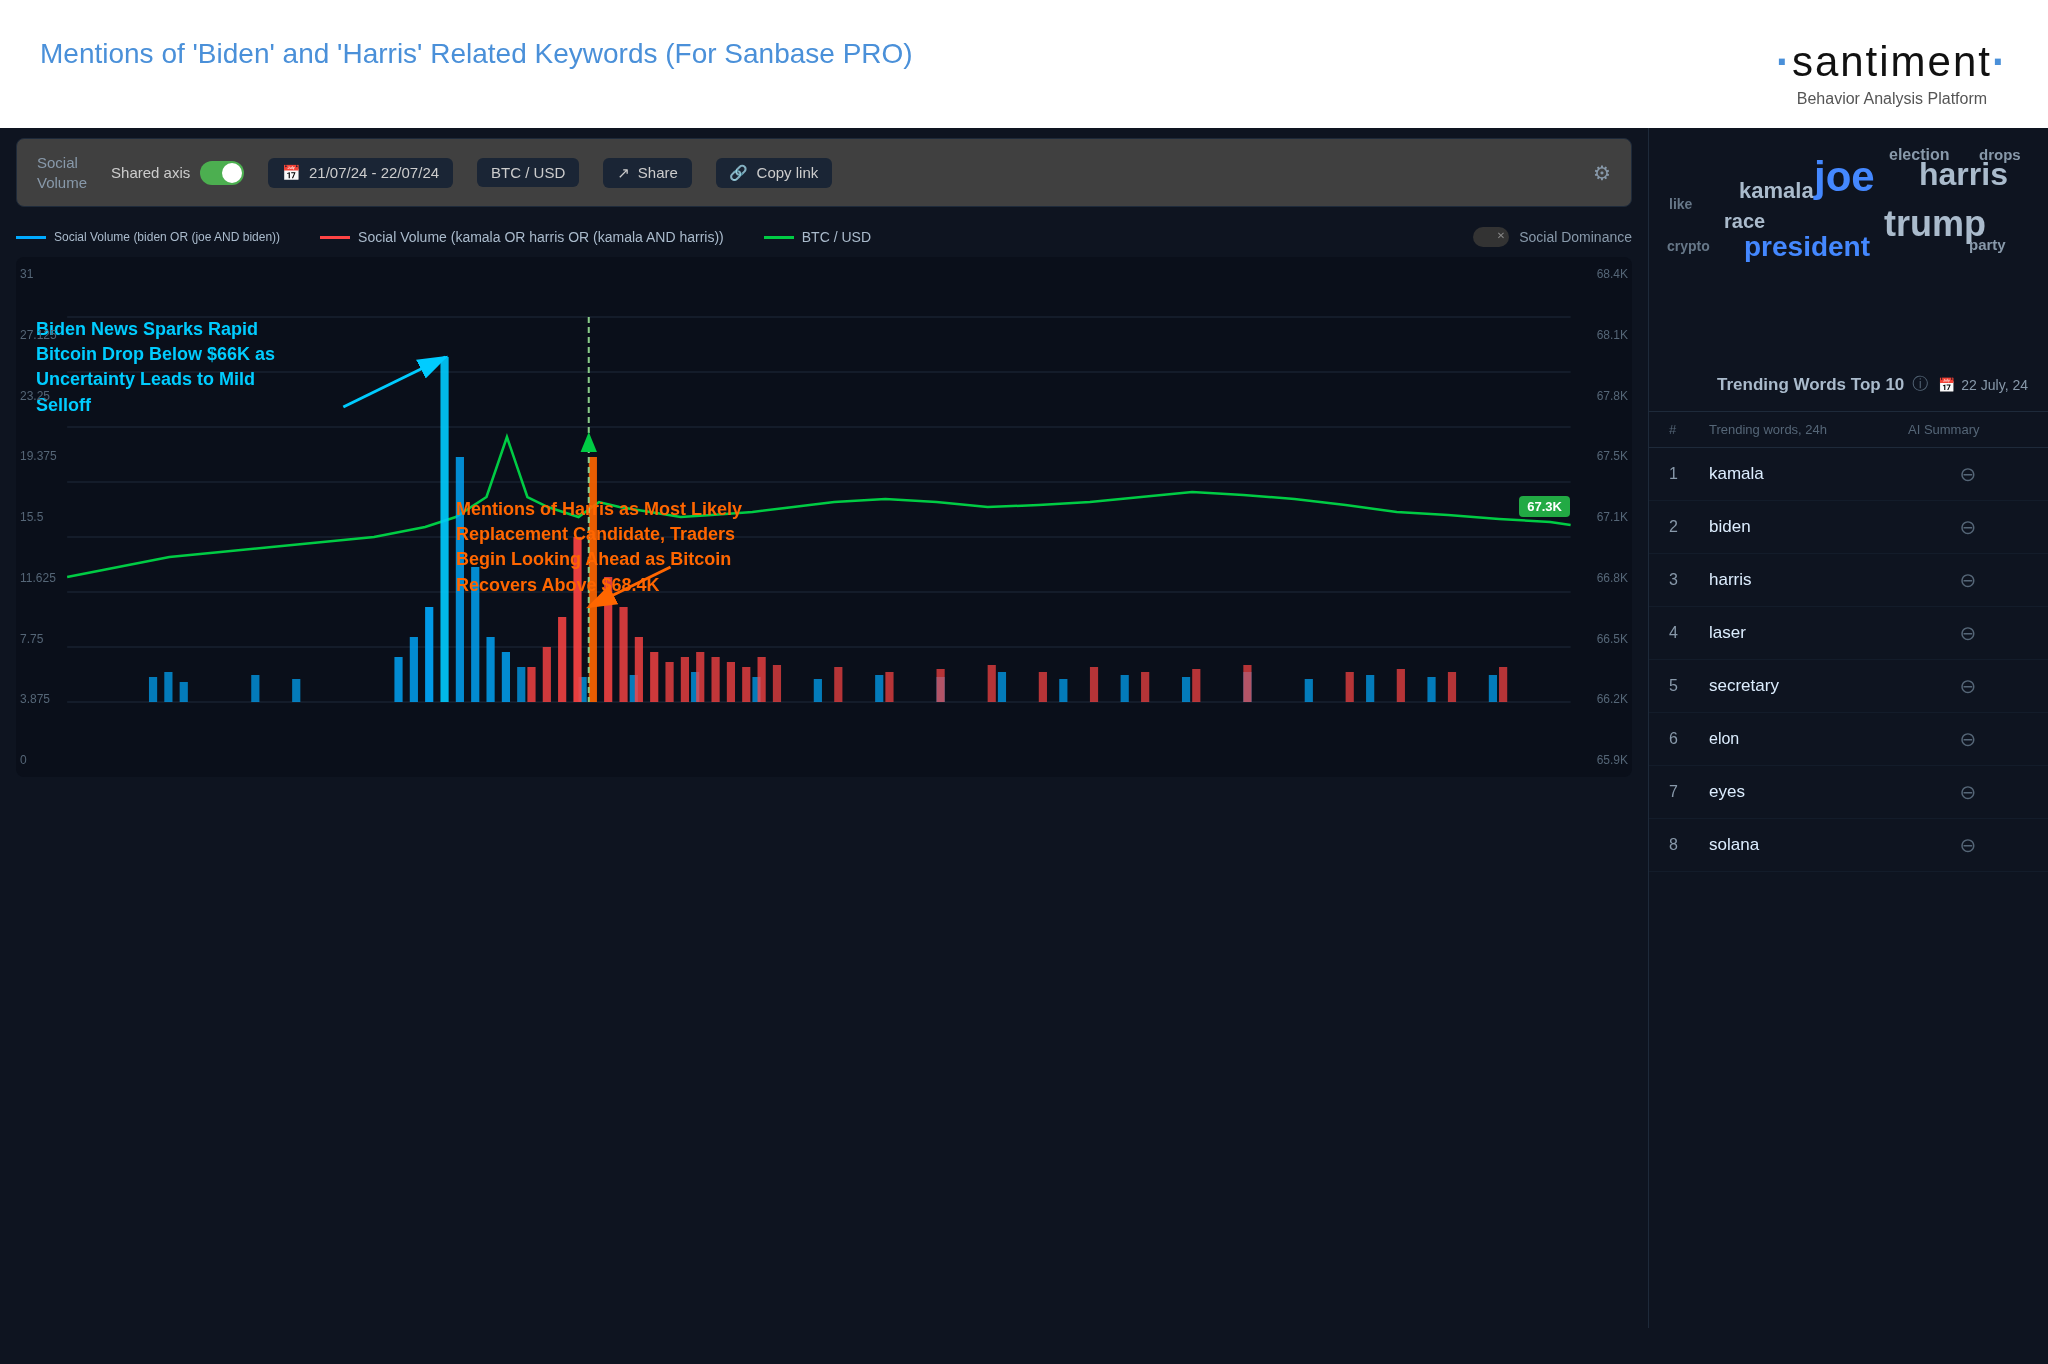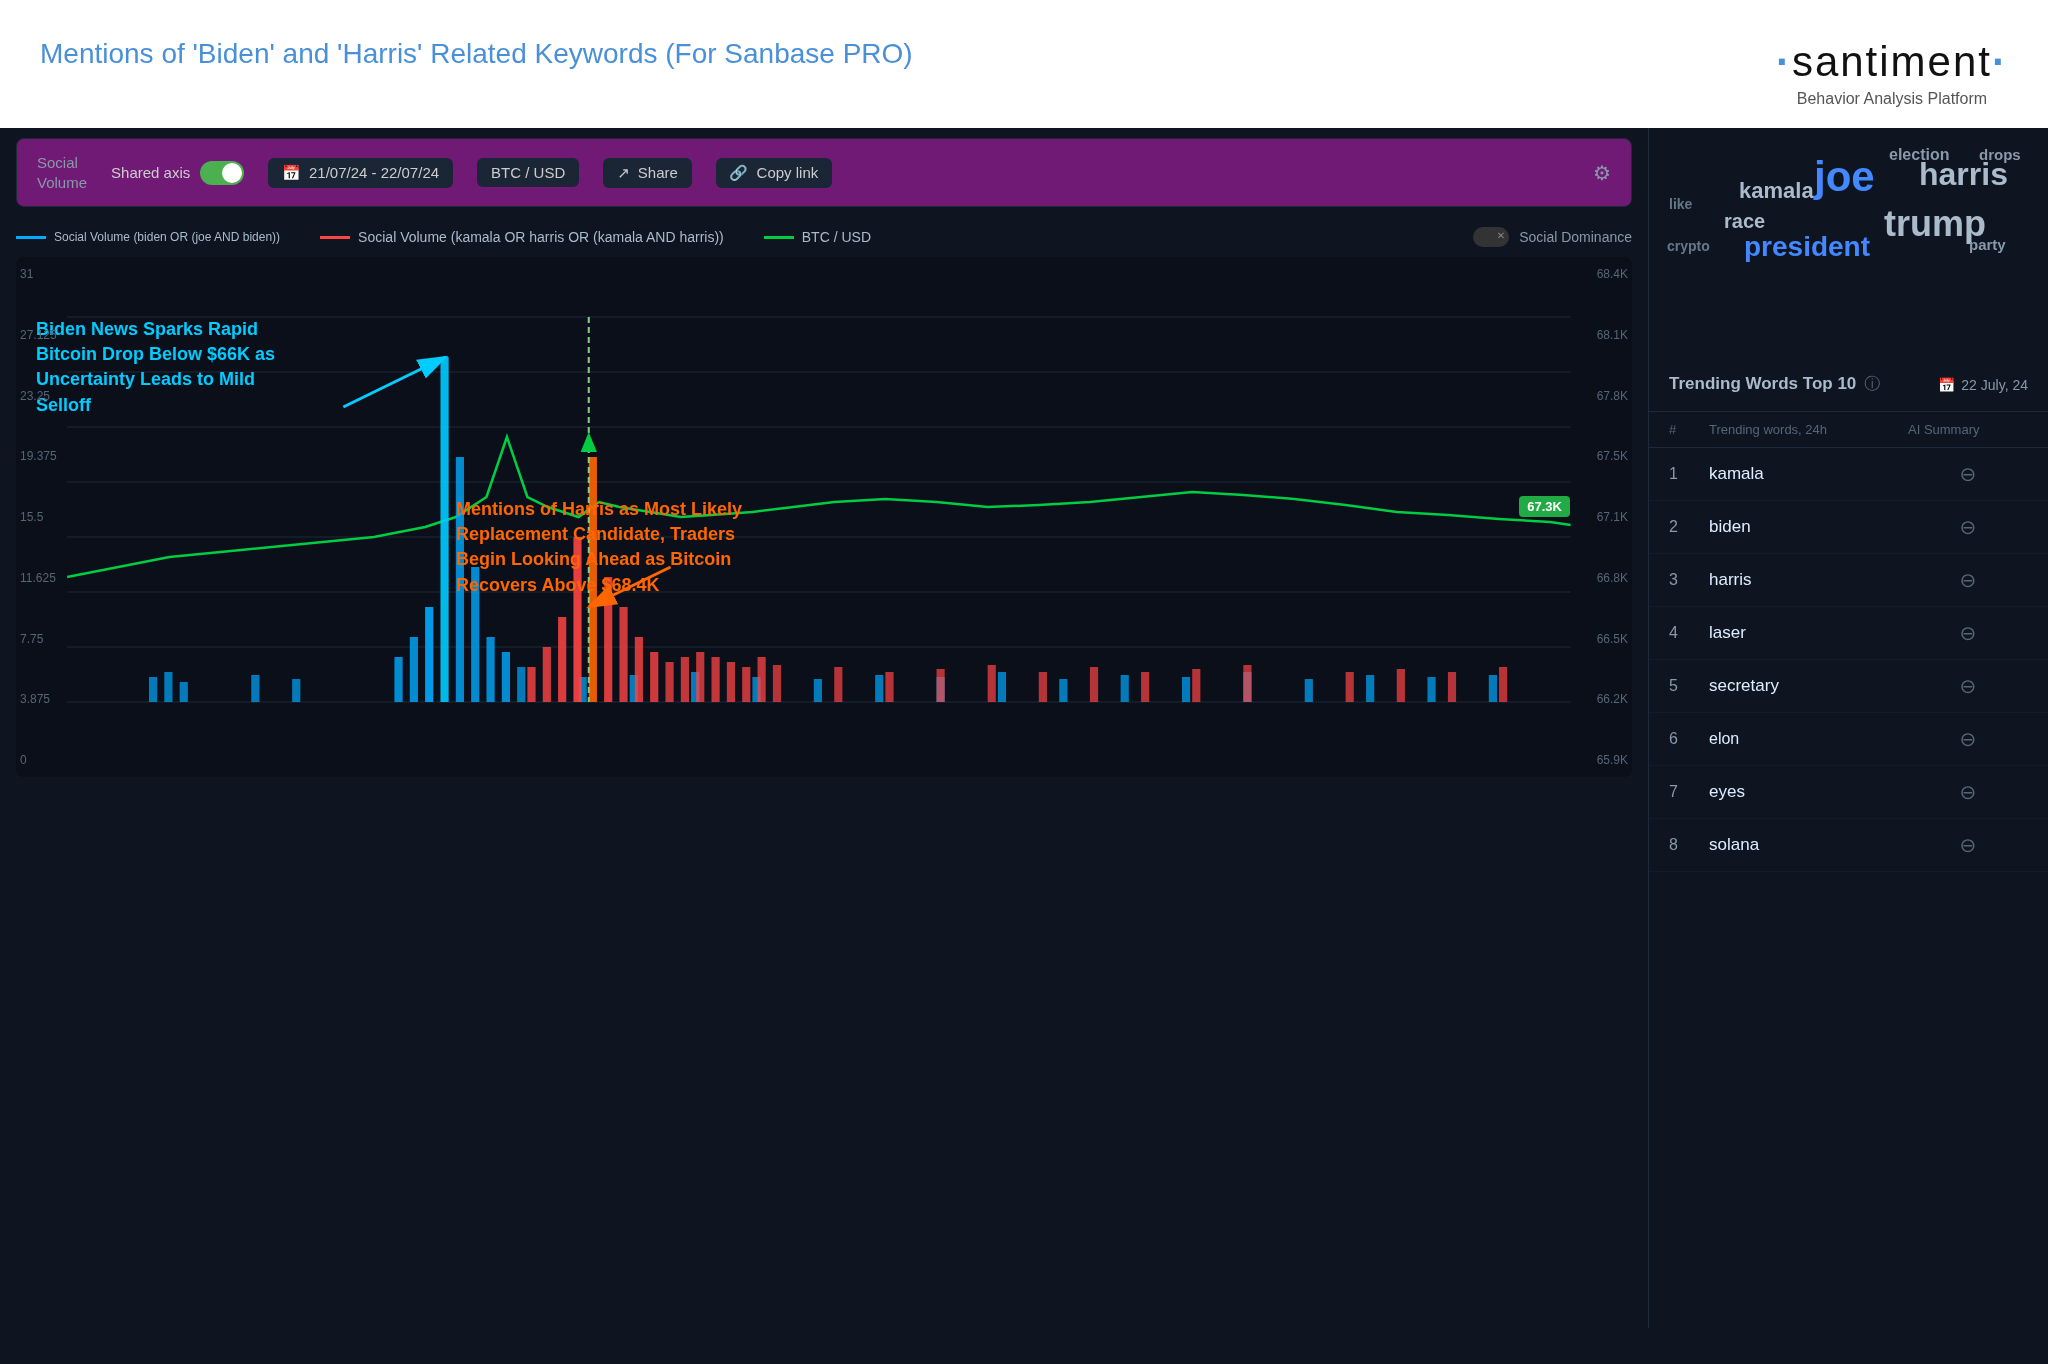--- a/index.html
+++ b/index.html
@@ -81,21 +81,21 @@
       overflow: hidden;
     }
 
     .word {
       position: absolute;
       font-weight: 600;
     }
 
     
     .toolbar {
-      background: #701a75;
+      background: #404040;
       border: 1px solid #1e2a3a;
       border-radius: 8px;
       margin: 10px 16px;
       padding: 14px 20px;
       display: flex;
       align-items: center;
       gap: 24px;
     }
 
     .toolbar-label {
@@ -573,21 +573,21 @@
       <span class="word" style="font-size:32px;color:#aabbcc;top:28px;left:270px;">harris</span>
       <span class="word" style="font-size:14px;color:#667788;top:68px;left:20px;">like</span>
       <span class="word" style="font-size:20px;color:#aabbcc;top:82px;left:75px;">race</span>
       <span class="word" style="font-size:36px;color:#aabbcc;top:75px;left:235px;">trump</span>
       <span class="word" style="font-size:14px;color:#667788;top:110px;left:18px;">crypto</span>
       <span class="word" style="font-size:28px;color:#4488ff;top:103px;left:95px;">president</span>
       <span class="word" style="font-size:15px;color:#8899aa;top:108px;left:320px;">party</span>
     </div>
 
     <div class="trending-header">
-      <div style="display:flex;gap:8px;">
+      <div style="display:flex;align-items:center;gap:8px;margin-left:48px;">
         <span class="trending-title">Trending Words Top 10</span>
         <span style="color:#556677;font-size:16px;">ⓘ</span>
       </div>
       <div class="trending-date">
         <span>📅</span>
         <span>22 July, 24</span>
       </div>
     </div>
 
     <div class="trending-table-header">

